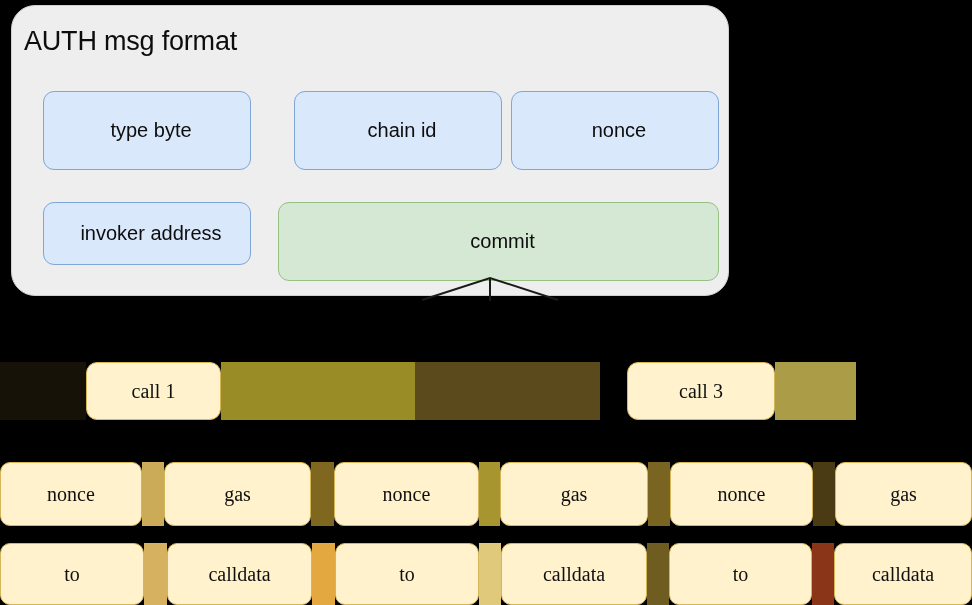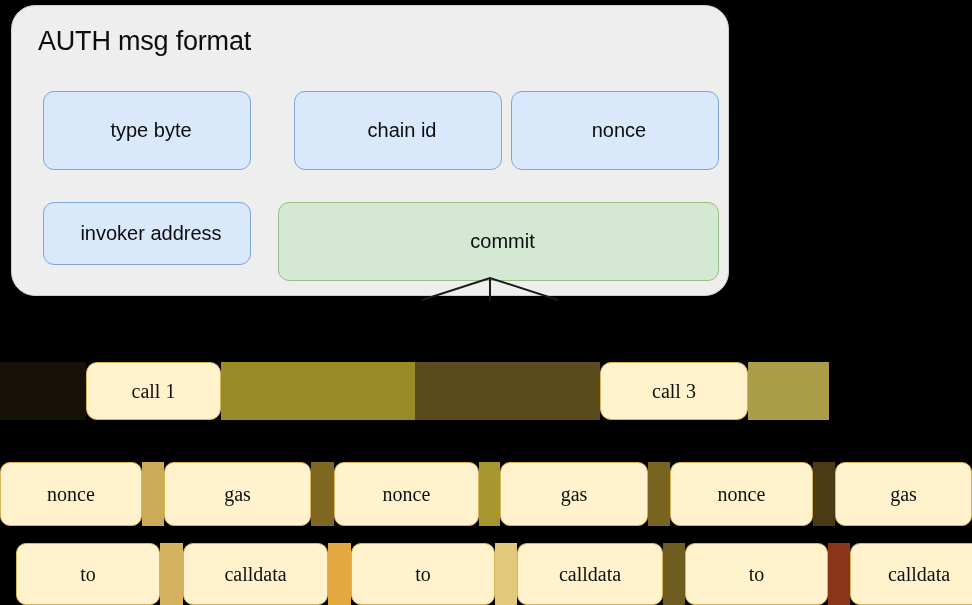--- a/index.html
+++ b/index.html
@@ -23,21 +23,21 @@
     top: 5px;
     width: 718px;
     height: 291px;
     background: #eeeeee;
     border: 1px solid #cfcfcf;
     border-radius: 24px;
     box-sizing: border-box;
   }
   .auth-title {
     position: absolute;
-    left: 26px;
+    left: 12px;
     top: 20px;
     font-size: 27px;
     color: #0d0d0d;
     font-family: "Liberation Sans", sans-serif;
     white-space: nowrap;
     letter-spacing: -0.2px;
   }
 
   .field {
     position: absolute;
@@ -77,21 +77,21 @@
   
   .strip-row {
     position: absolute;
     left: 0;
     width: 886px;
     display: flex;
     align-items: stretch;
   }
   .row-calls    { top: 362px; height: 58px; }
   .row-nonce    { top: 462px; height: 64px; }
-  .row-to       { top: 543px; height: 62px; margin-left: 16px; }
+  .row-to       { top: 543px; height: 62px; }
 
   .seg {
     position: relative;
     box-sizing: border-box;
     height: 100%;
   }
   .seg-filler {
     height: 100%;
   }
   .seg-box {
@@ -130,21 +130,21 @@
       <path d="M2 24 L70 2 L138 24" fill="none" stroke="#1a1a1a" stroke-width="2"></path>
       <line x1="70" y1="2" x2="70" y2="25" stroke="#1a1a1a" stroke-width="2"></line>
     </svg>
   </div>
 
   <div class="strip-row row-calls">
       <div class="seg seg-filler" style="width: 86px; flex: 0 0 86px; background: rgb(23, 18, 8);"></div>
       <div class="seg seg-box" style="width: 135px; flex: 0 0 135px; background: rgb(255, 242, 204); border-color: rgb(214, 182, 86);">call 1</div>
       <div class="seg seg-filler" style="width: 194px; flex: 0 0 194px; background: rgb(153, 139, 38);"></div>
       <div class="seg seg-filler" style="width: 185px; flex: 0 0 185px; background: rgb(91, 74, 27);"></div>
-      <div class="seg seg-box" style="width: 148px; flex: 0 0 148px; background: rgb(255, 242, 204); border-color: rgb(214, 182, 86);">call 3</div>
+      <div class="seg seg-box" style="width: 148px; flex: 0 0 148px; background: rgb(255, 242, 204); border-color: rgb(214, 182, 86); margin-left: 27px;">call 3</div>
       <div class="seg seg-filler" style="width: 81px; flex: 0 0 81px; background: rgb(171, 156, 71);"></div>
     </div>
   <div class="strip-row row-nonce">
       <div class="seg seg-box" style="width: 142px; flex: 0 0 142px; background: rgb(255, 242, 204); border-color: rgb(214, 182, 86);">nonce</div>
       <div class="seg seg-filler" style="width: 22px; flex: 0 0 22px; background: rgb(203, 171, 87);"></div>
       <div class="seg seg-box" style="width: 147px; flex: 0 0 147px; background: rgb(255, 242, 204); border-color: rgb(214, 182, 86);">gas</div>
       <div class="seg seg-filler" style="width: 23px; flex: 0 0 23px; background: rgb(127, 103, 31);"></div>
       <div class="seg seg-box" style="width: 145px; flex: 0 0 145px; background: rgb(255, 242, 204); border-color: rgb(214, 182, 86);">nonce</div>
       <div class="seg seg-filler" style="width: 21px; flex: 0 0 21px; background: rgb(167, 150, 47);"></div>
       <div class="seg seg-box" style="width: 148px; flex: 0 0 148px; background: rgb(255, 242, 204); border-color: rgb(214, 182, 86);">gas</div>

